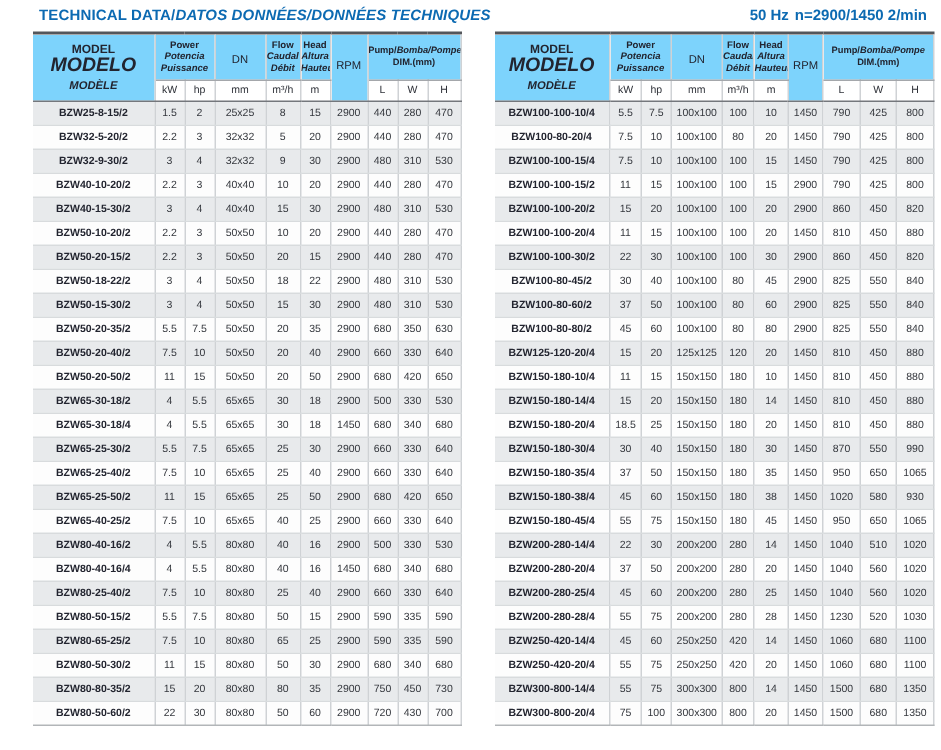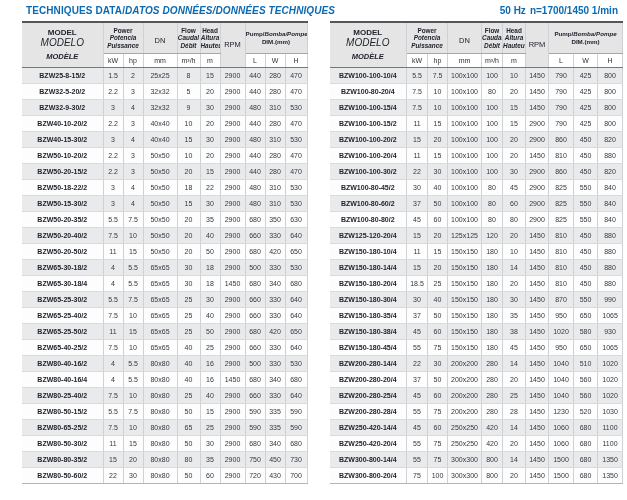--- a/index.html
+++ b/index.html
@@ -12,47 +12,47 @@
   .page { padding:5px 5px 0 22px; }
   .topbar { display:flex; justify-content:space-between; align-items:baseline; height:15px; margin-bottom:1px; padding-left:4px; }
   .doc-title { font-size:10px; font-weight:bold; color:#0c6ab2; letter-spacing:0.1px; white-space:nowrap; }
   .doc-title .intl { font-style:italic; }
   .freq-note { font-size:10px; font-weight:bold; color:#0c6ab2; display:flex; gap:4px; padding-right:4px; white-space:nowrap; }
   .tables { display:flex; gap:22px; }
   table { border-collapse:collapse; table-layout:fixed; }
   .t-left { width:285px; }
   .t-right { width:293px; }
   th, td { padding:0; text-align:center; vertical-align:middle; border-right:1px solid #cfd2d5; overflow:hidden; white-space:nowrap; }
-  tr.groups th { border-top:2px solid #53565b; border-bottom:1px solid #a4a7ab; height:31px; background:#e5e5e5; }
+  tr.groups th { border-top:2px solid #53565b; border-bottom:1px solid #a4a7ab; height:31px; background:#7dd3fc; }
   tr.groups th.rowspan2 { border-bottom:1px solid #74777c; }
   tr.units th { height:14px; border-bottom:1px solid #74777c; font-weight:normal; font-size:7px; color:#2e3138; background:#fff; }
   .model-h .l1 { font-size:8px; font-weight:bold; color:#22242f; line-height:10px; margin-top:1px; }
-  .model-h .l2 { font-size:10px; font-weight:normal; font-style:italic; color:#22242f; line-height:10px; }
+  .model-h .l2 { font-size:13px; font-weight:bold; font-style:italic; color:#22242f; line-height:10px; }
   .model-h .l3 { font-size:7.5px; font-weight:bold; font-style:italic; color:#22242f; line-height:13px; margin-top:2px; }
   .grp .sl { font-size:6.4px; font-weight:bold; line-height:7.5px; color:#22242f; }
   .sl.intl { font-style:italic; }
   .dn-h span, .rpm-h span { font-size:7.5px; font-weight:normal; color:#22242f; }
   .rpm-h { vertical-align:top; padding-top:10px; }
   .dim-h .sl { font-size:6.2px; line-height:7.5px; }
   .dim-h .intl { font-style:italic; }
   tbody td { height:16px; font-size:7px; color:#34373d; border-bottom:1px solid #d8dbdd; background:#fdfdfd; }
   tbody tr.alt td { background:#e8eaec; }
   tbody tr:last-child td { border-bottom:1px solid #b2b5b8; }
   tbody td.model { font-weight:bold; color:#22242f; }
 </style>
 </head>
 <body>
 
 <div class="page">
 
   <div class="topbar">
-    <div class="doc-title"><span>TECHNIQUES DATA/</span><span class="intl">DATOS DONNÉES/DONNÉES TECHNIQUES</span></div>
+    <div class="doc-title"><span>TECHNICAL DATA/</span><span class="intl">DATOS DONNÉES/DONNÉES TECHNIQUES</span></div>
     <div class="freq-note">
       <span>50 Hz</span>
-      <span>n=1700/1450 1/min</span>
+      <span>n=2900/1450 2/min</span>
     </div>
   </div>
 
   <div class="tables">
 
     <table class="t-left">
       <colgroup>
         <col style="width:81px">
           <col style="width:20px">
           <col style="width:20px">

